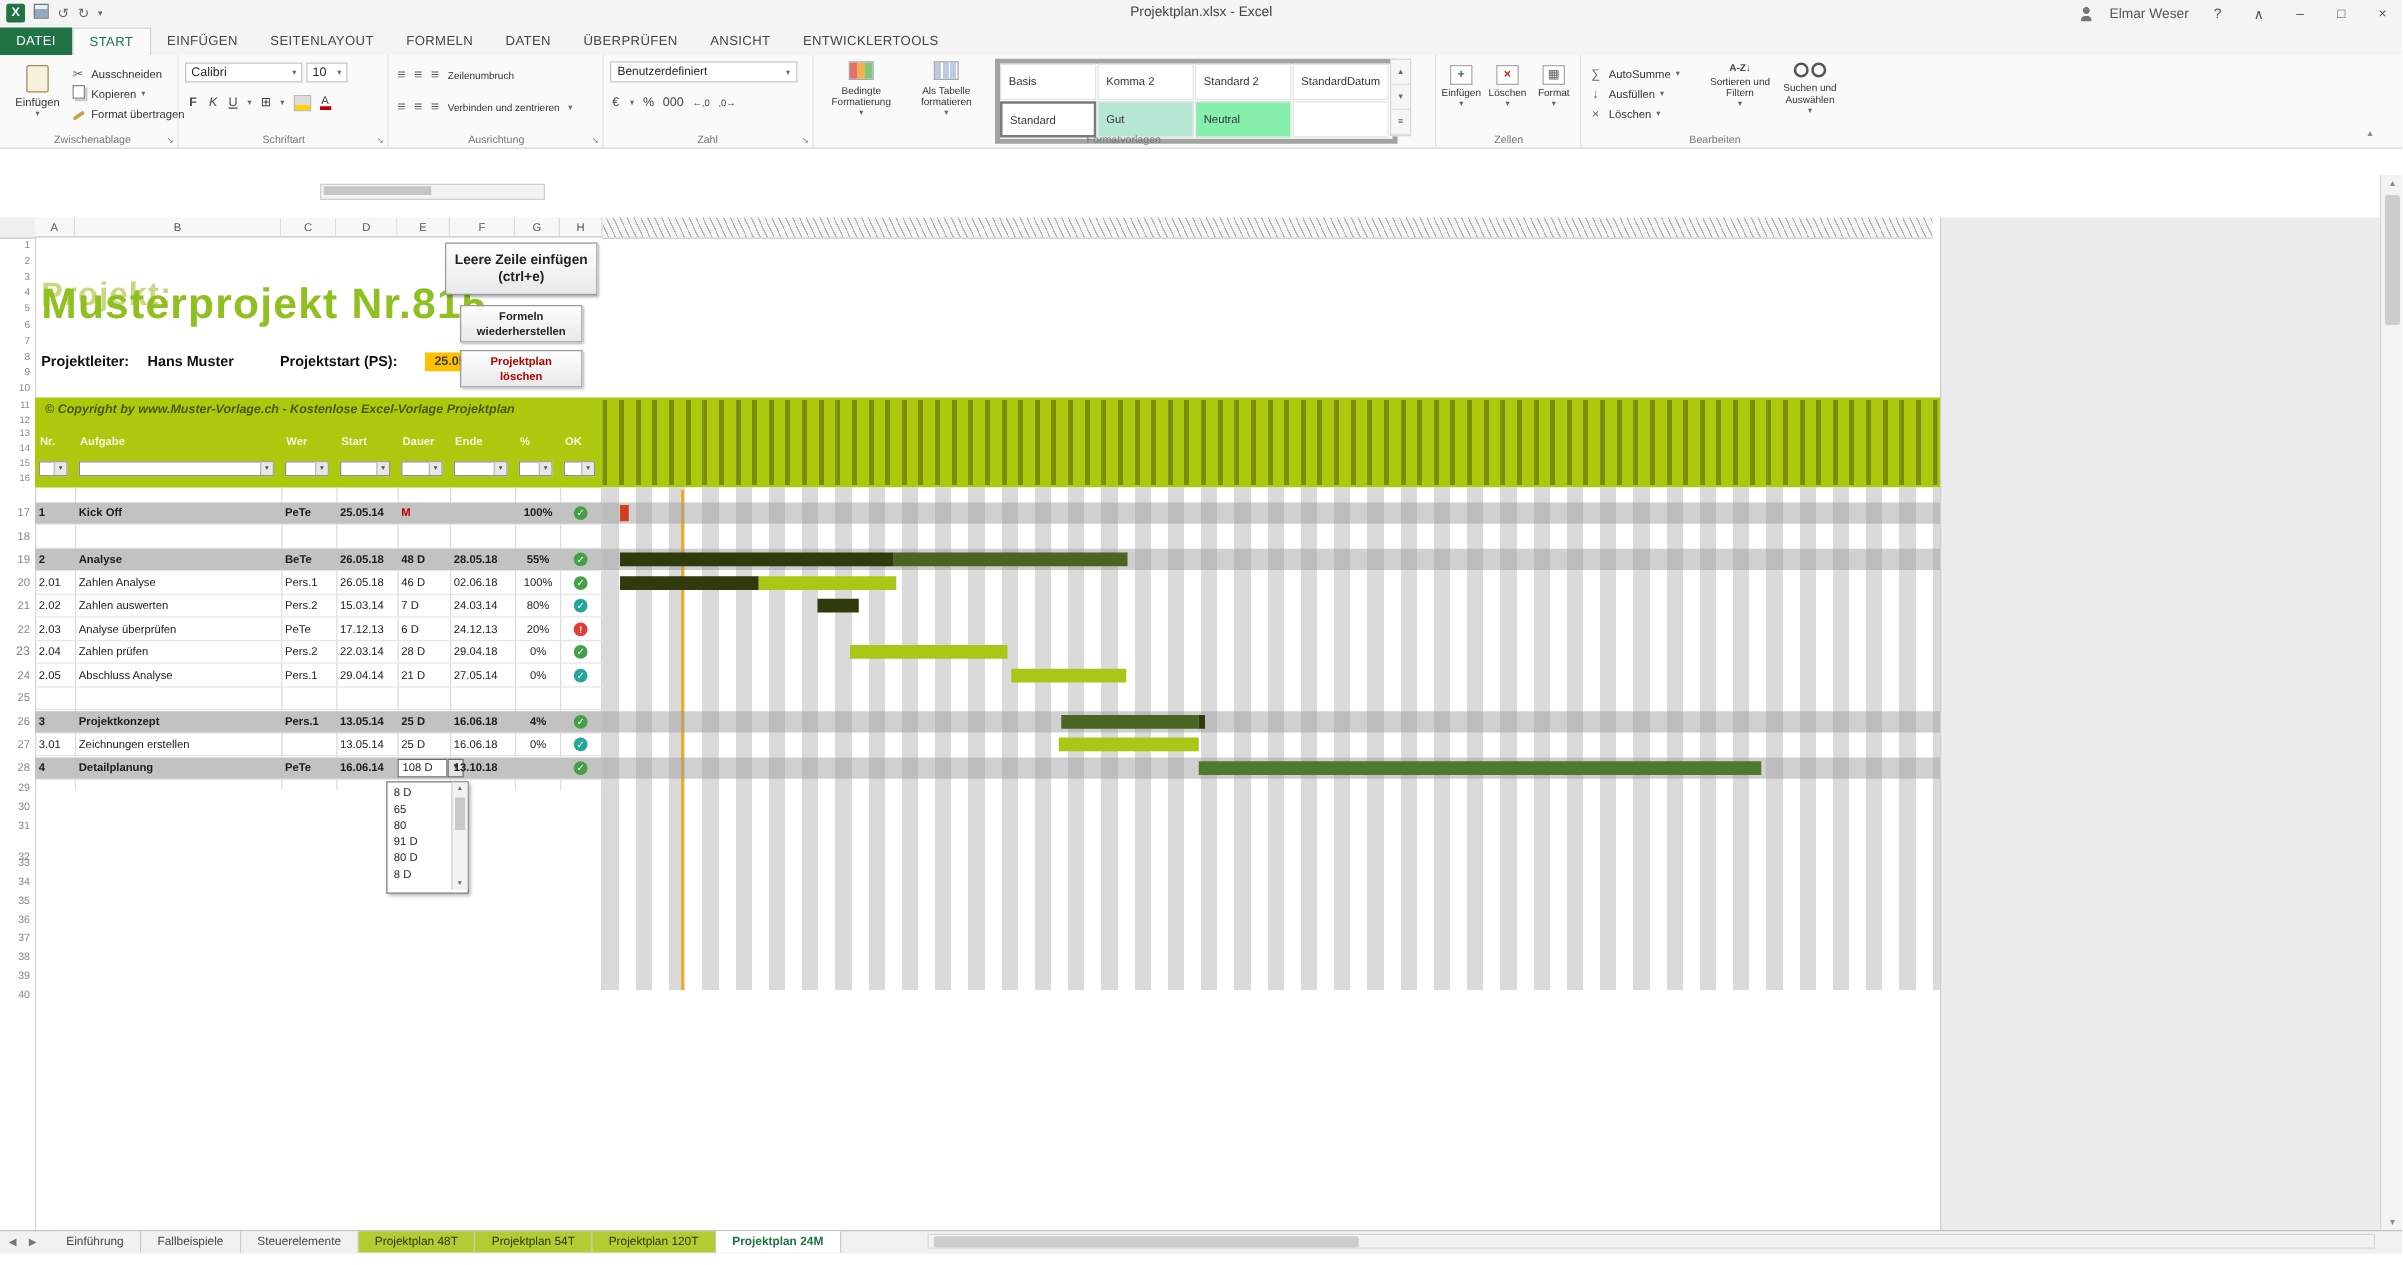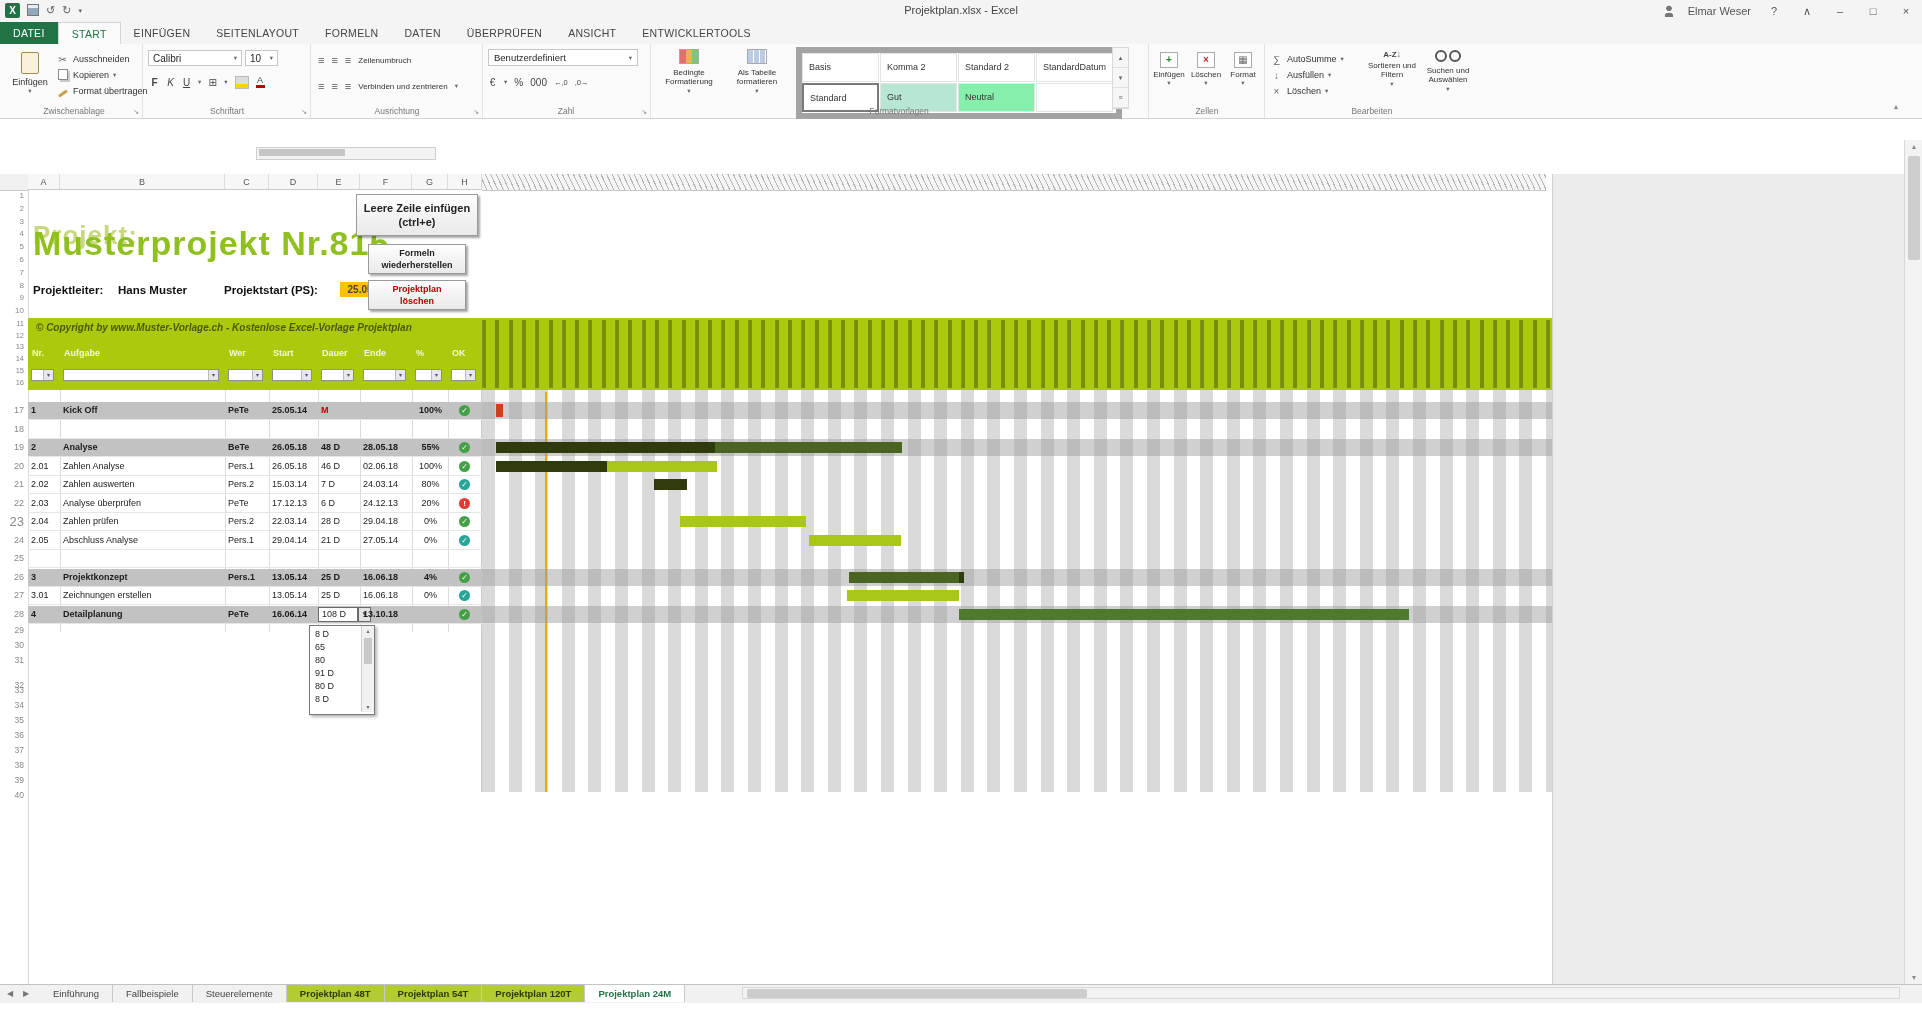--- a/index.html
+++ b/index.html
@@ -58,21 +58,21 @@
   .fcol{line-height:9px;border-bottom:3px solid #c00000;font-size:9px;}
   .alni{font-size:11px;color:#555;}
   .wraptext{font-size:8px;color:#333;white-space:nowrap;}
   .numfmt{position:absolute;left:6px;top:5px;width:150px;height:17px;background:#fff;border:1px solid #c6c6c6;
     display:flex;justify-content:space-between;align-items:center;padding:0 5px;font-size:9.5px;box-sizing:border-box;}
   .stackbtn{position:absolute;top:2px;width:66px;height:60px;text-align:center;font-size:8px;color:#333;line-height:1.2;}
   .stacklbl{display:block;margin-top:1px;}
   .ic-grid{display:inline-block;width:18px;height:13px;border:1px solid #a9a9a9;margin-top:3px;}
   .ic-grid.cf{background:linear-gradient(90deg,#e46e6e 0 6px,#f3b04e 6px 12px,#7fc47f 12px);}
   .ic-grid.tbl{background:repeating-linear-gradient(90deg,#b9cce4 0 5px,#fff 5px 6px);}
-  #gallery{position:absolute;left:146px;top:3px;width:314px;height:60px;background:#fff;border:6px solid #a3a3a3;}
+  #gallery{position:absolute;left:146px;top:3px;width:314px;height:60px;background:#fff;border:4px solid #a3a3a3;}
   .stylecell{font-size:9px;line-height:27px;padding-left:6px;box-sizing:border-box;background:#fff;color:#333;
     border:1px solid #e4e4e4;overflow:hidden;white-space:nowrap;}
   .stylecell.sel{border:2px solid #7a7a7a;}
   .stylecell.good{background:#b7e7d2;}
   .stylecell.neutral{background:#86efac;}
   .galscroll{position:absolute;left:462px;top:3px;width:15px;height:60px;border:1px solid #d9d9d9;background:#f6f6f6;
     font-size:7px;color:#666;text-align:center;}
   .galscroll span{display:block;height:19px;line-height:19px;border-bottom:1px solid #e0e0e0;}
   .cellbtn{position:absolute;top:6px;width:34px;height:52px;text-align:center;font-size:8px;color:#333;}
   .ci{display:block;margin:2px auto;width:16px;height:14px;border:1px solid #aaa;background:#fff;font-size:10px;line-height:14px;font-weight:bold;}
@@ -117,21 +117,21 @@
   .today{background:var(--today);}
   .grayR{background:#ececec;border-left:1px solid #cfcfcf;}
   .vtrack{background:#f3f3f3;border-left:1px solid #d8d8d8;}
   .vthumb{background:#cdcdcd;border-radius:2px;}
   .scrArr{color:#8a8a8a;font-size:8px;text-align:center;}
   
   .sheetbar{position:absolute;left:0;top:984px;width:100%;height:18px;background:#f1f1f1;border-top:1px solid #c3c3c3;font-size:9.5px;}
   .tnav{position:absolute;top:0;width:16px;height:18px;line-height:18px;text-align:center;color:#777;font-size:8px;}
   #sheettabs{position:absolute;left:40px;top:0;height:17px;display:flex;}
   .stab{padding:0 13px;line-height:17px;border-right:1px solid #c9c9c9;color:#444;background:#f1f1f1;white-space:nowrap;}
-  .stab.green{background:var(--tab-green);color:#2b3a00;font-weight:bold;}
+  .stab.green{background:var(--tab-green);color:#2b3a00;}
   .stab.active{background:#fff;color:var(--excel-green);font-weight:bold;}
   .hscroll{background:#f3f3f3;border:1px solid #d8d8d8;box-sizing:border-box;}
   .hthumb{top:1px;height:9px;background:#cdcdcd;border-radius:2px;}
 </style>
 </head>
 <body>
 
 <div class="screen" id="screen">
 
   <div class="titlebar">
@@ -461,21 +461,21 @@
     <div style="position: absolute; left: 0px; top: 341.4px; width: 24px; height: 11px; font-size: 7.5px; line-height: 11px; text-align: right; color: rgb(136, 136, 136);">13</div>
     <div style="position: absolute; left: 0px; top: 353.1px; width: 24px; height: 11px; font-size: 7.5px; line-height: 11px; text-align: right; color: rgb(136, 136, 136);">14</div>
     <div style="position: absolute; left: 0px; top: 364.8px; width: 24px; height: 11px; font-size: 7.5px; line-height: 11px; text-align: right; color: rgb(136, 136, 136);">15</div>
     <div style="position: absolute; left: 0px; top: 376.5px; width: 24px; height: 11px; font-size: 7.5px; line-height: 11px; text-align: right; color: rgb(136, 136, 136);">16</div>
     <div style="position: absolute; left: 0px; top: 402px; width: 24px; height: 17px; font-size: 9px; line-height: 17px; text-align: right; color: rgb(136, 136, 136);">17</div>
     <div style="position: absolute; left: 0px; top: 420.5px; width: 24px; height: 17px; font-size: 9px; line-height: 17px; text-align: right; color: rgb(136, 136, 136);">18</div>
     <div style="position: absolute; left: 0px; top: 439px; width: 24px; height: 17px; font-size: 9px; line-height: 17px; text-align: right; color: rgb(136, 136, 136);">19</div>
     <div style="position: absolute; left: 0px; top: 457.5px; width: 24px; height: 17px; font-size: 9px; line-height: 17px; text-align: right; color: rgb(136, 136, 136);">20</div>
     <div style="position: absolute; left: 0px; top: 476px; width: 24px; height: 17px; font-size: 9px; line-height: 17px; text-align: right; color: rgb(136, 136, 136);">21</div>
     <div style="position: absolute; left: 0px; top: 494.5px; width: 24px; height: 17px; font-size: 9px; line-height: 17px; text-align: right; color: rgb(136, 136, 136);">22</div>
-    <div style="position: absolute; left: 0px; top: 513px; width: 24px; height: 17px; font-size: 13px; line-height: 17px; text-align: right; color: rgb(136, 136, 136);">23</div>
+    <div style="position: absolute; left: 0px; top: 513px; width: 24px; height: 17px; font-size: 10px; line-height: 17px; text-align: right; color: rgb(136, 136, 136);">23</div>
     <div style="position: absolute; left: 0px; top: 531.5px; width: 24px; height: 17px; font-size: 9px; line-height: 17px; text-align: right; color: rgb(136, 136, 136);">24</div>
     <div style="position: absolute; left: 0px; top: 550px; width: 24px; height: 17px; font-size: 9px; line-height: 17px; text-align: right; color: rgb(136, 136, 136);">25</div>
     <div style="position: absolute; left: 0px; top: 568.5px; width: 24px; height: 17px; font-size: 9px; line-height: 17px; text-align: right; color: rgb(136, 136, 136);">26</div>
     <div style="position: absolute; left: 0px; top: 587px; width: 24px; height: 17px; font-size: 9px; line-height: 17px; text-align: right; color: rgb(136, 136, 136);">27</div>
     <div style="position: absolute; left: 0px; top: 605.5px; width: 24px; height: 17px; font-size: 9px; line-height: 17px; text-align: right; color: rgb(136, 136, 136);">28</div>
     <div style="position: absolute; left: 0px; top: 623px; width: 24px; height: 14px; font-size: 8.5px; line-height: 14px; text-align: right; color: rgb(136, 136, 136);">29</div>
     <div style="position: absolute; left: 0px; top: 638px; width: 24px; height: 14px; font-size: 8.5px; line-height: 14px; text-align: right; color: rgb(136, 136, 136);">30</div>
     <div style="position: absolute; left: 0px; top: 653px; width: 24px; height: 14px; font-size: 8.5px; line-height: 14px; text-align: right; color: rgb(136, 136, 136);">31</div>
     <div style="position: absolute; left: 0px; top: 668px; width: 24px; height: 14px; font-size: 8.5px; line-height: 14px; text-align: right; color: rgb(136, 136, 136); margin-top: 10px;">32</div>
     <div style="position: absolute; left: 0px; top: 683px; width: 24px; height: 14px; font-size: 8.5px; line-height: 14px; text-align: right; color: rgb(136, 136, 136);">33</div>

